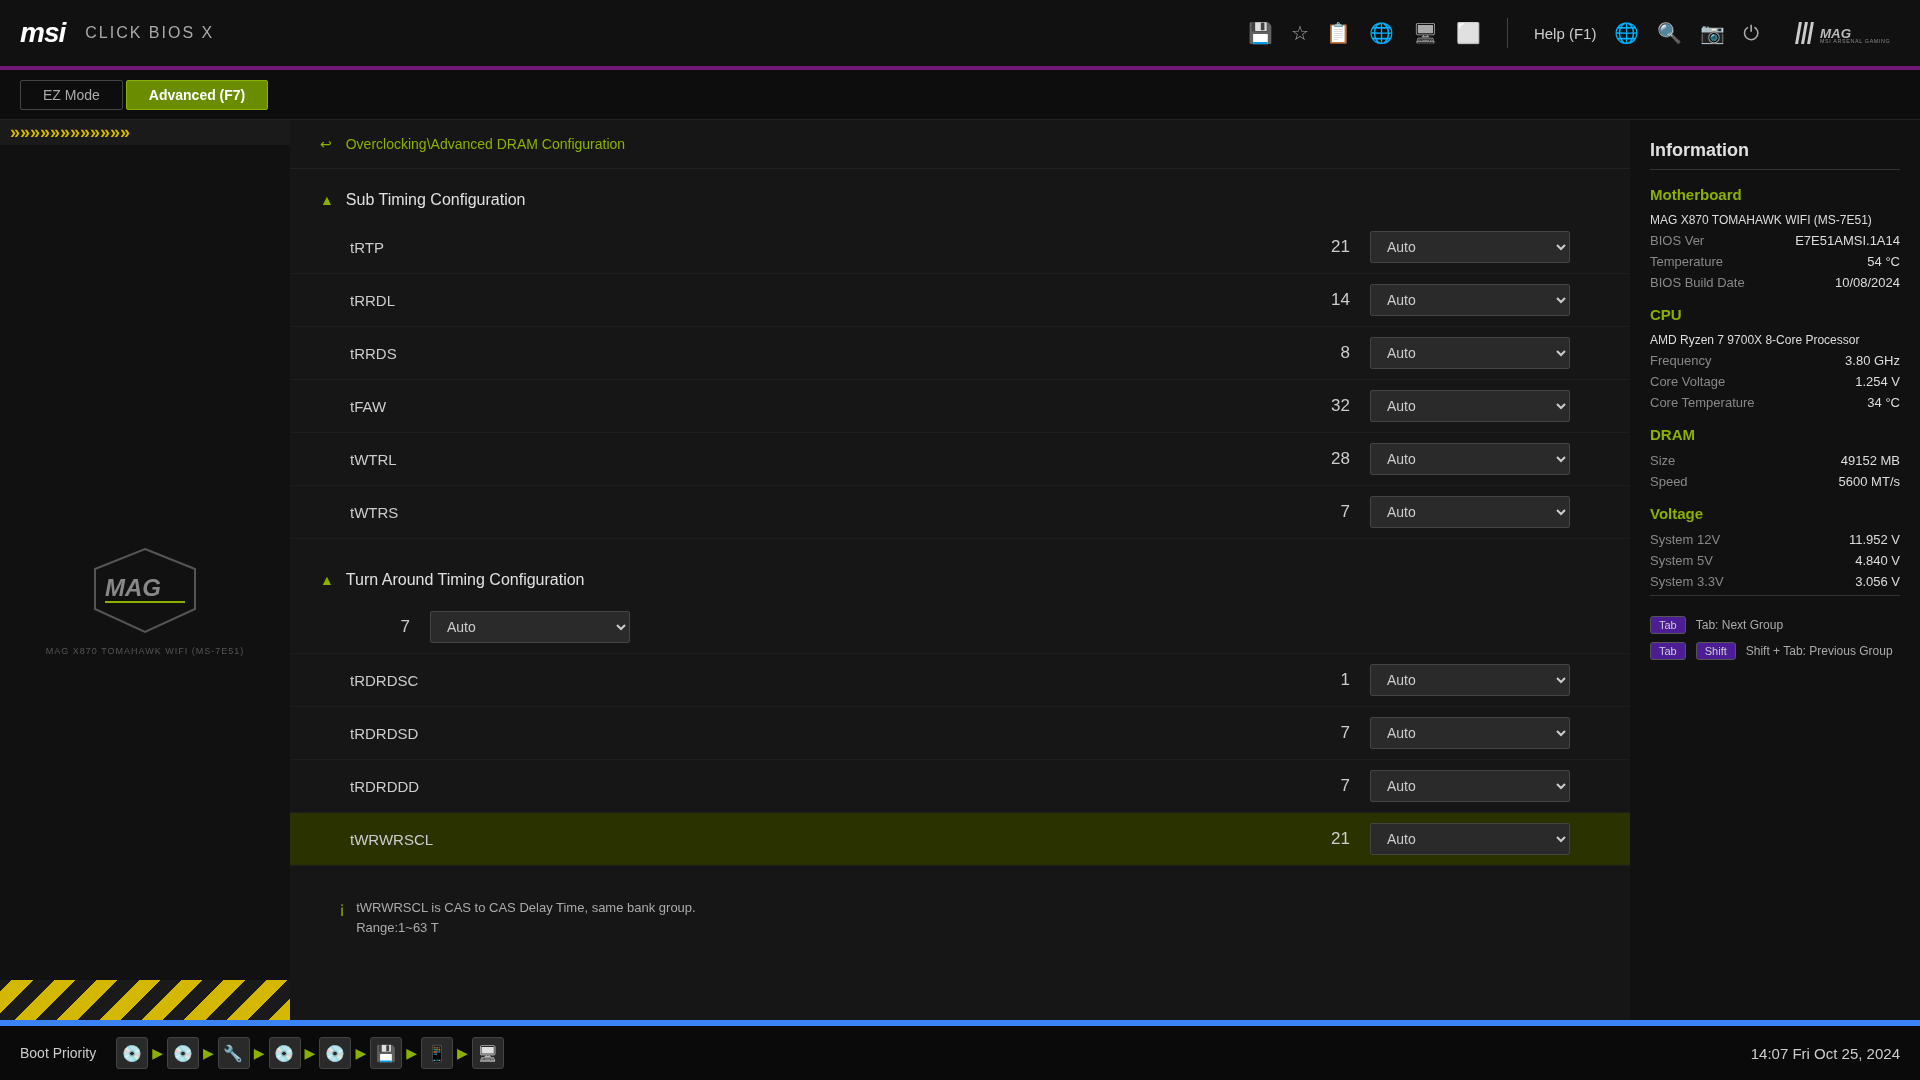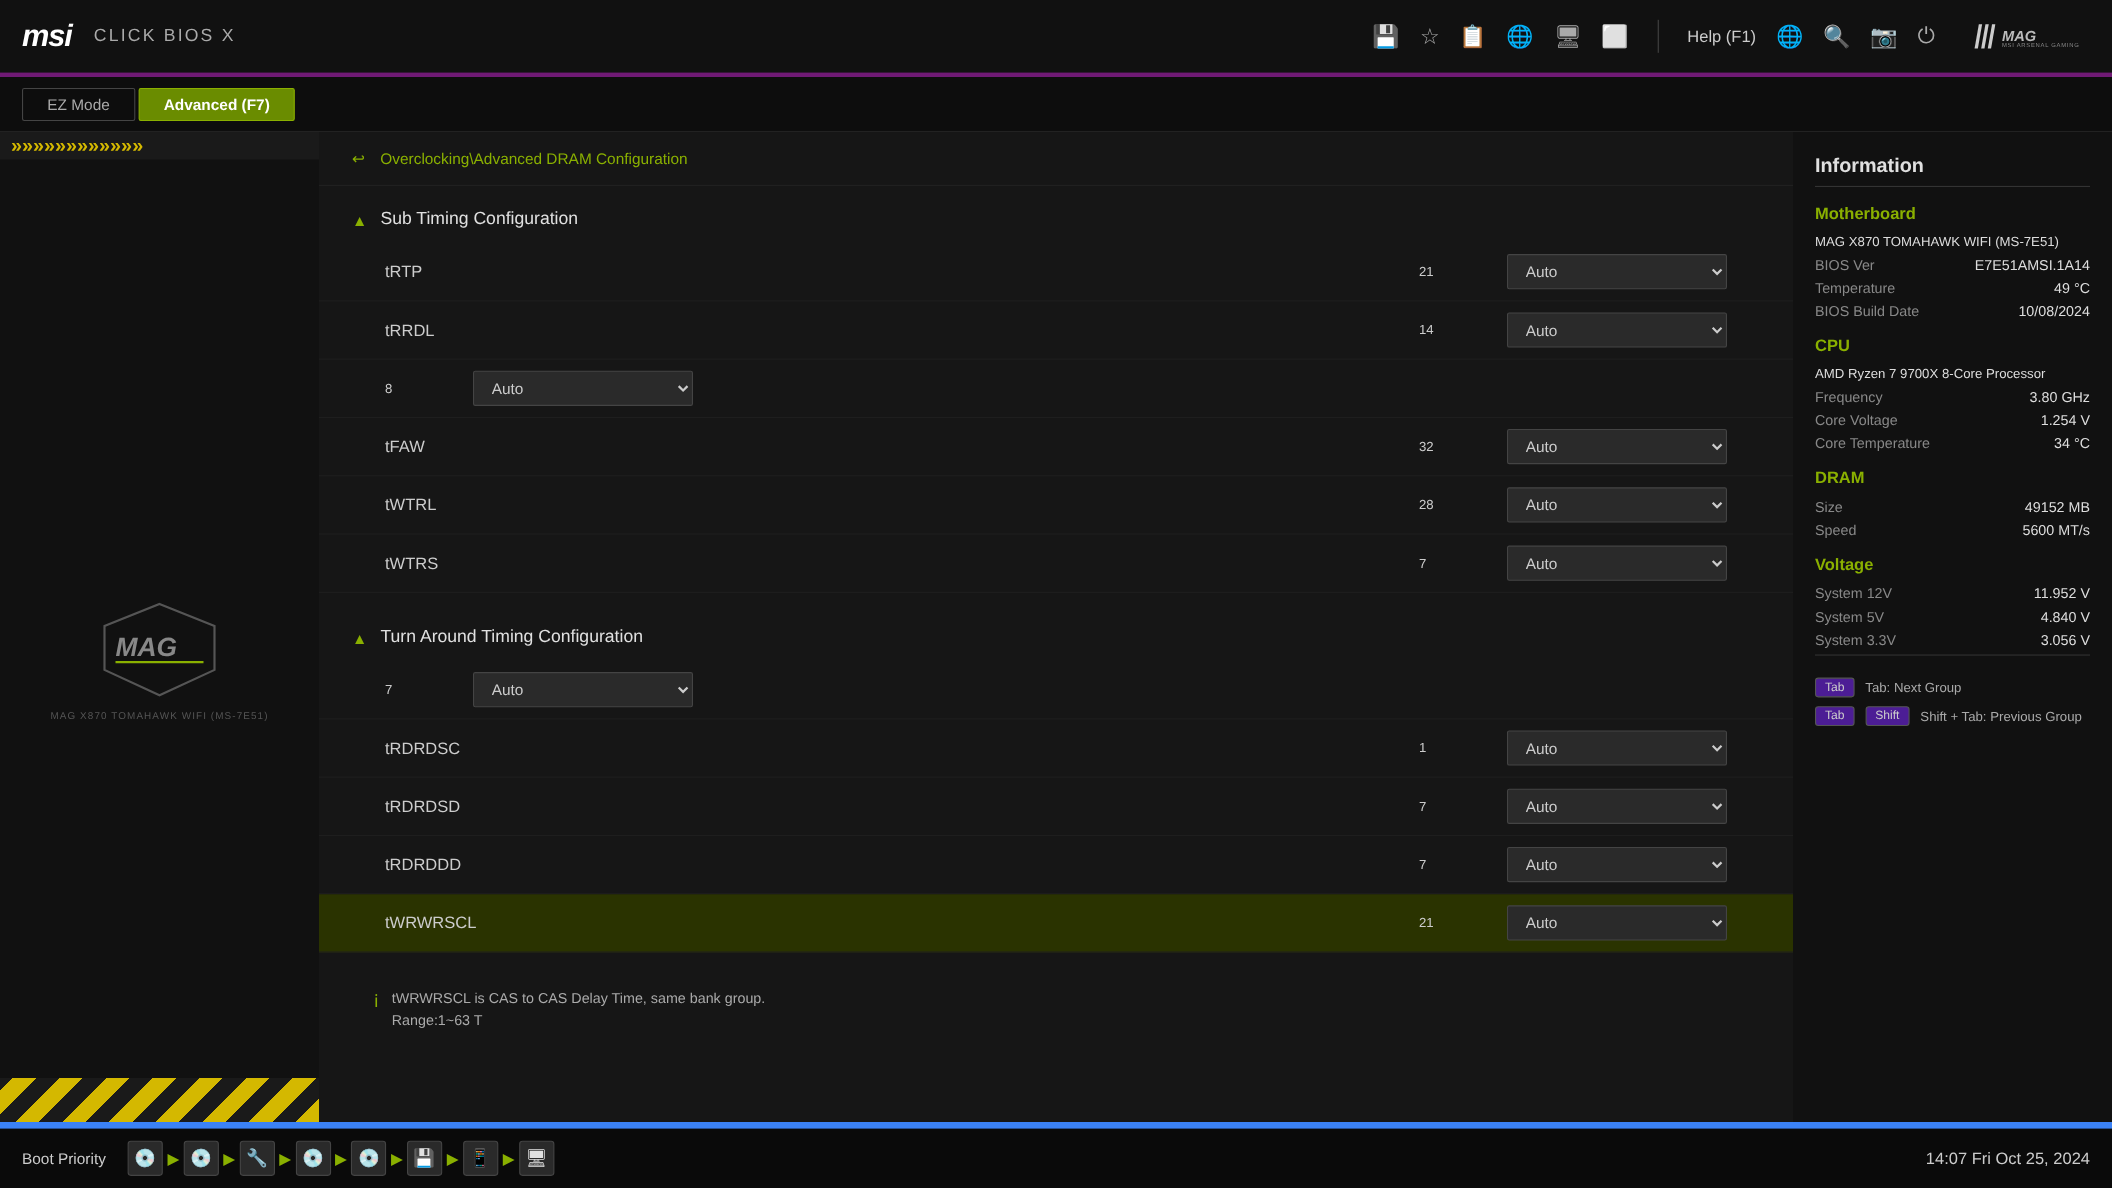--- a/index.html
+++ b/index.html
@@ -218,24 +218,24 @@
     .config-row.highlighted {
       background: #2a3300;
     }
     .config-label {
       flex: 1;
       font-size: 15px;
       color: #ccc;
     }
     .config-value {
       width: 60px;
-      text-align: left;
+      text-align: right;
       margin-right: 20px;
       color: #ccc;
-      font-size: 12px;
+      font-size: 17px;
     }
     .config-dropdown {
       width: 200px;
       background: #2a2a2a;
       border: 1px solid #444;
       color: #ccc;
       padding: 6px 12px;
       font-size: 14px;
       border-radius: 2px;
       cursor: pointer;
@@ -433,20 +433,21 @@
         <span class="config-label">tRTP</span>
         <span class="config-value">21</span>
         <select class="config-dropdown"><option>Auto</option></select>
       </div>
       <div class="config-row">
         <span class="config-label">tRRDL</span>
         <span class="config-value">14</span>
         <select class="config-dropdown"><option>Auto</option></select>
       </div>
       <div class="config-row">
+        <span class="config-label">tRRDS</span>
         <span class="config-value">8</span>
         <select class="config-dropdown"><option>Auto</option></select>
       </div>
       <div class="config-row">
         <span class="config-label">tFAW</span>
         <span class="config-value">32</span>
         <select class="config-dropdown"><option>Auto</option></select>
       </div>
       <div class="config-row">
         <span class="config-label">tWTRL</span>
@@ -506,21 +507,21 @@
     <div class="info-section-title">Motherboard</div>
     <div class="info-row">
       <span class="info-val" style="color:#ddd; font-size:12px;">MAG X870 TOMAHAWK WIFI (MS-7E51)</span>
     </div>
     <div class="info-row">
       <span class="info-key">BIOS Ver</span>
       <span class="info-val">E7E51AMSI.1A14</span>
     </div>
     <div class="info-row">
       <span class="info-key">Temperature</span>
-      <span class="info-val">49 °C</span>
+      <span class="info-val">54 °C</span>
     </div>
     <div class="info-row">
       <span class="info-key">BIOS Build Date</span>
       <span class="info-val">10/08/2024</span>
     </div>
 
     <div class="info-section-title">CPU</div>
     <div class="info-row">
       <span class="info-val" style="font-size:12px;">AMD Ryzen 7 9700X 8-Core Processor</span>
     </div>

